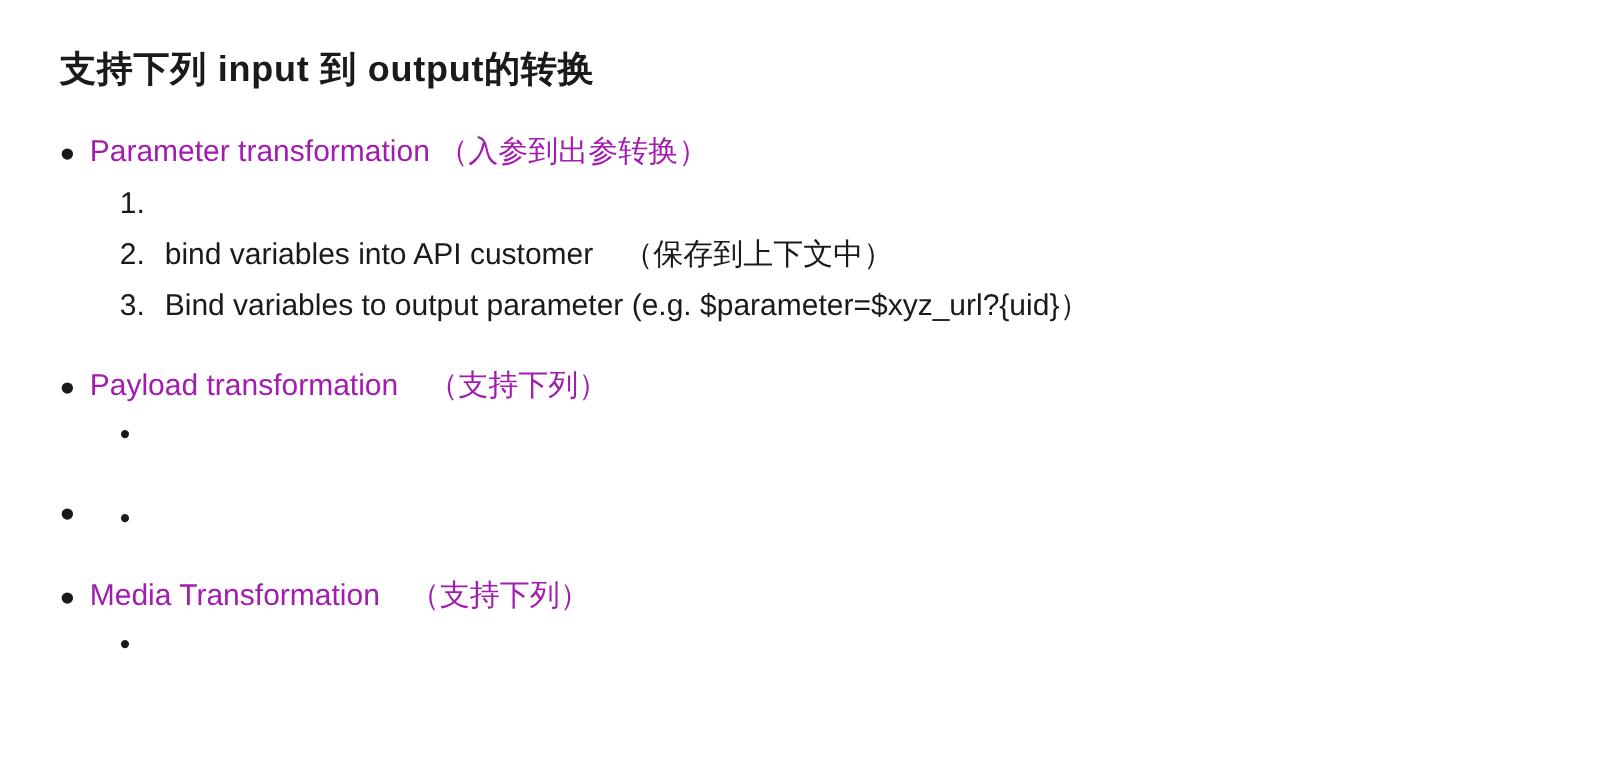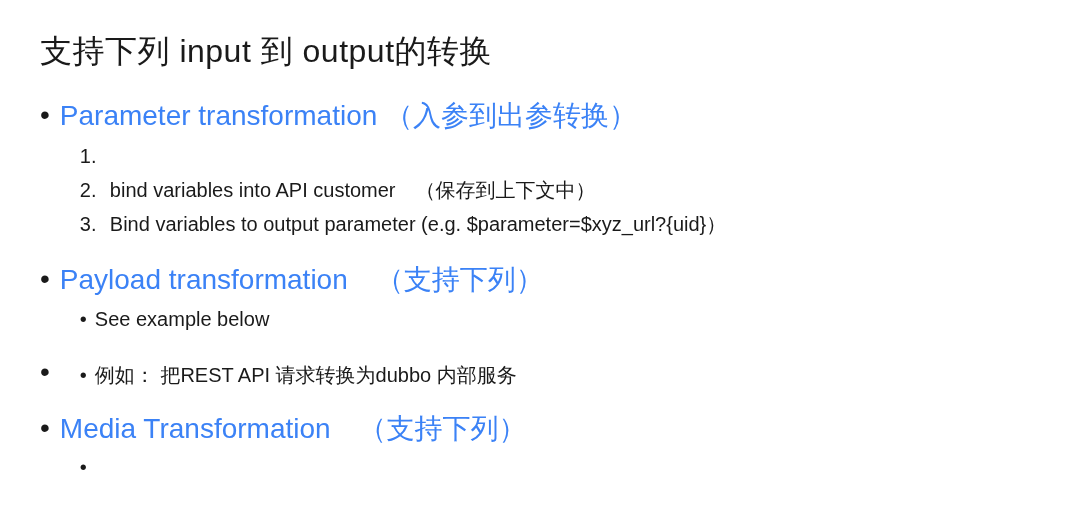--- a/index.html
+++ b/index.html
@@ -17,22 +17,22 @@
       align-items: flex-start;
       justify-content: flex-start;
       padding: 30px 40px;
     }
 
     .content {
       width: 100%;
     }
 
     .main-title {
-      font-size: 32px;
-      font-weight: 400;
+      font-size: 24px;
+      font-weight: 700;
       color: #1a1a1a;
       margin-bottom: 24px;
       letter-spacing: 0.5px;
     }
 
     .bullet-list {
       list-style: none;
       padding: 0;
     }
 
@@ -50,22 +50,22 @@
       font-size: 28px;
       line-height: 1.2;
       flex-shrink: 0;
     }
 
     .bullet-list > li > .item-content {
       flex: 1;
     }
 
     .item-label {
-      font-size: 28px;
-      color: #3b82f6;
+      font-size: 20px;
+      color: #a21caf;
       line-height: 1.3;
     }
 
     .ordered-sub-list {
       list-style: none;
       padding: 0;
       margin-top: 8px;
       margin-left: 20px;
     }
 
@@ -126,30 +126,28 @@
               <span class="num">3.</span>
               <span>Bind variables to output parameter (e.g. $parameter=$xyz_url?{uid}）</span>
             </li>
           </ol></div>
       </li>
       <li>
         <span class="bullet-dot">•</span>
         <div class="item-content"><span class="item-label">Payload transformation　（支持下列）</span><ul class="unordered-sub-list">
             <li>
               <span class="sub-bullet">•</span>
-              <span>See example below</span>
             </li>
           </ul></div>
       </li>
       <li>
         <span class="bullet-dot">•</span>
         <div class="item-content"><ul class="unordered-sub-list">
             <li>
               <span class="sub-bullet">•</span>
-              <span>例如： 把REST API 请求转换为dubbo 内部服务</span>
             </li>
           </ul></div>
       </li>
       <li>
         <span class="bullet-dot">•</span>
         <div class="item-content"><span class="item-label">Media Transformation　（支持下列）</span><ul class="unordered-sub-list">
             <li>
               <span class="sub-bullet">•</span>
             </li>
           </ul></div>

